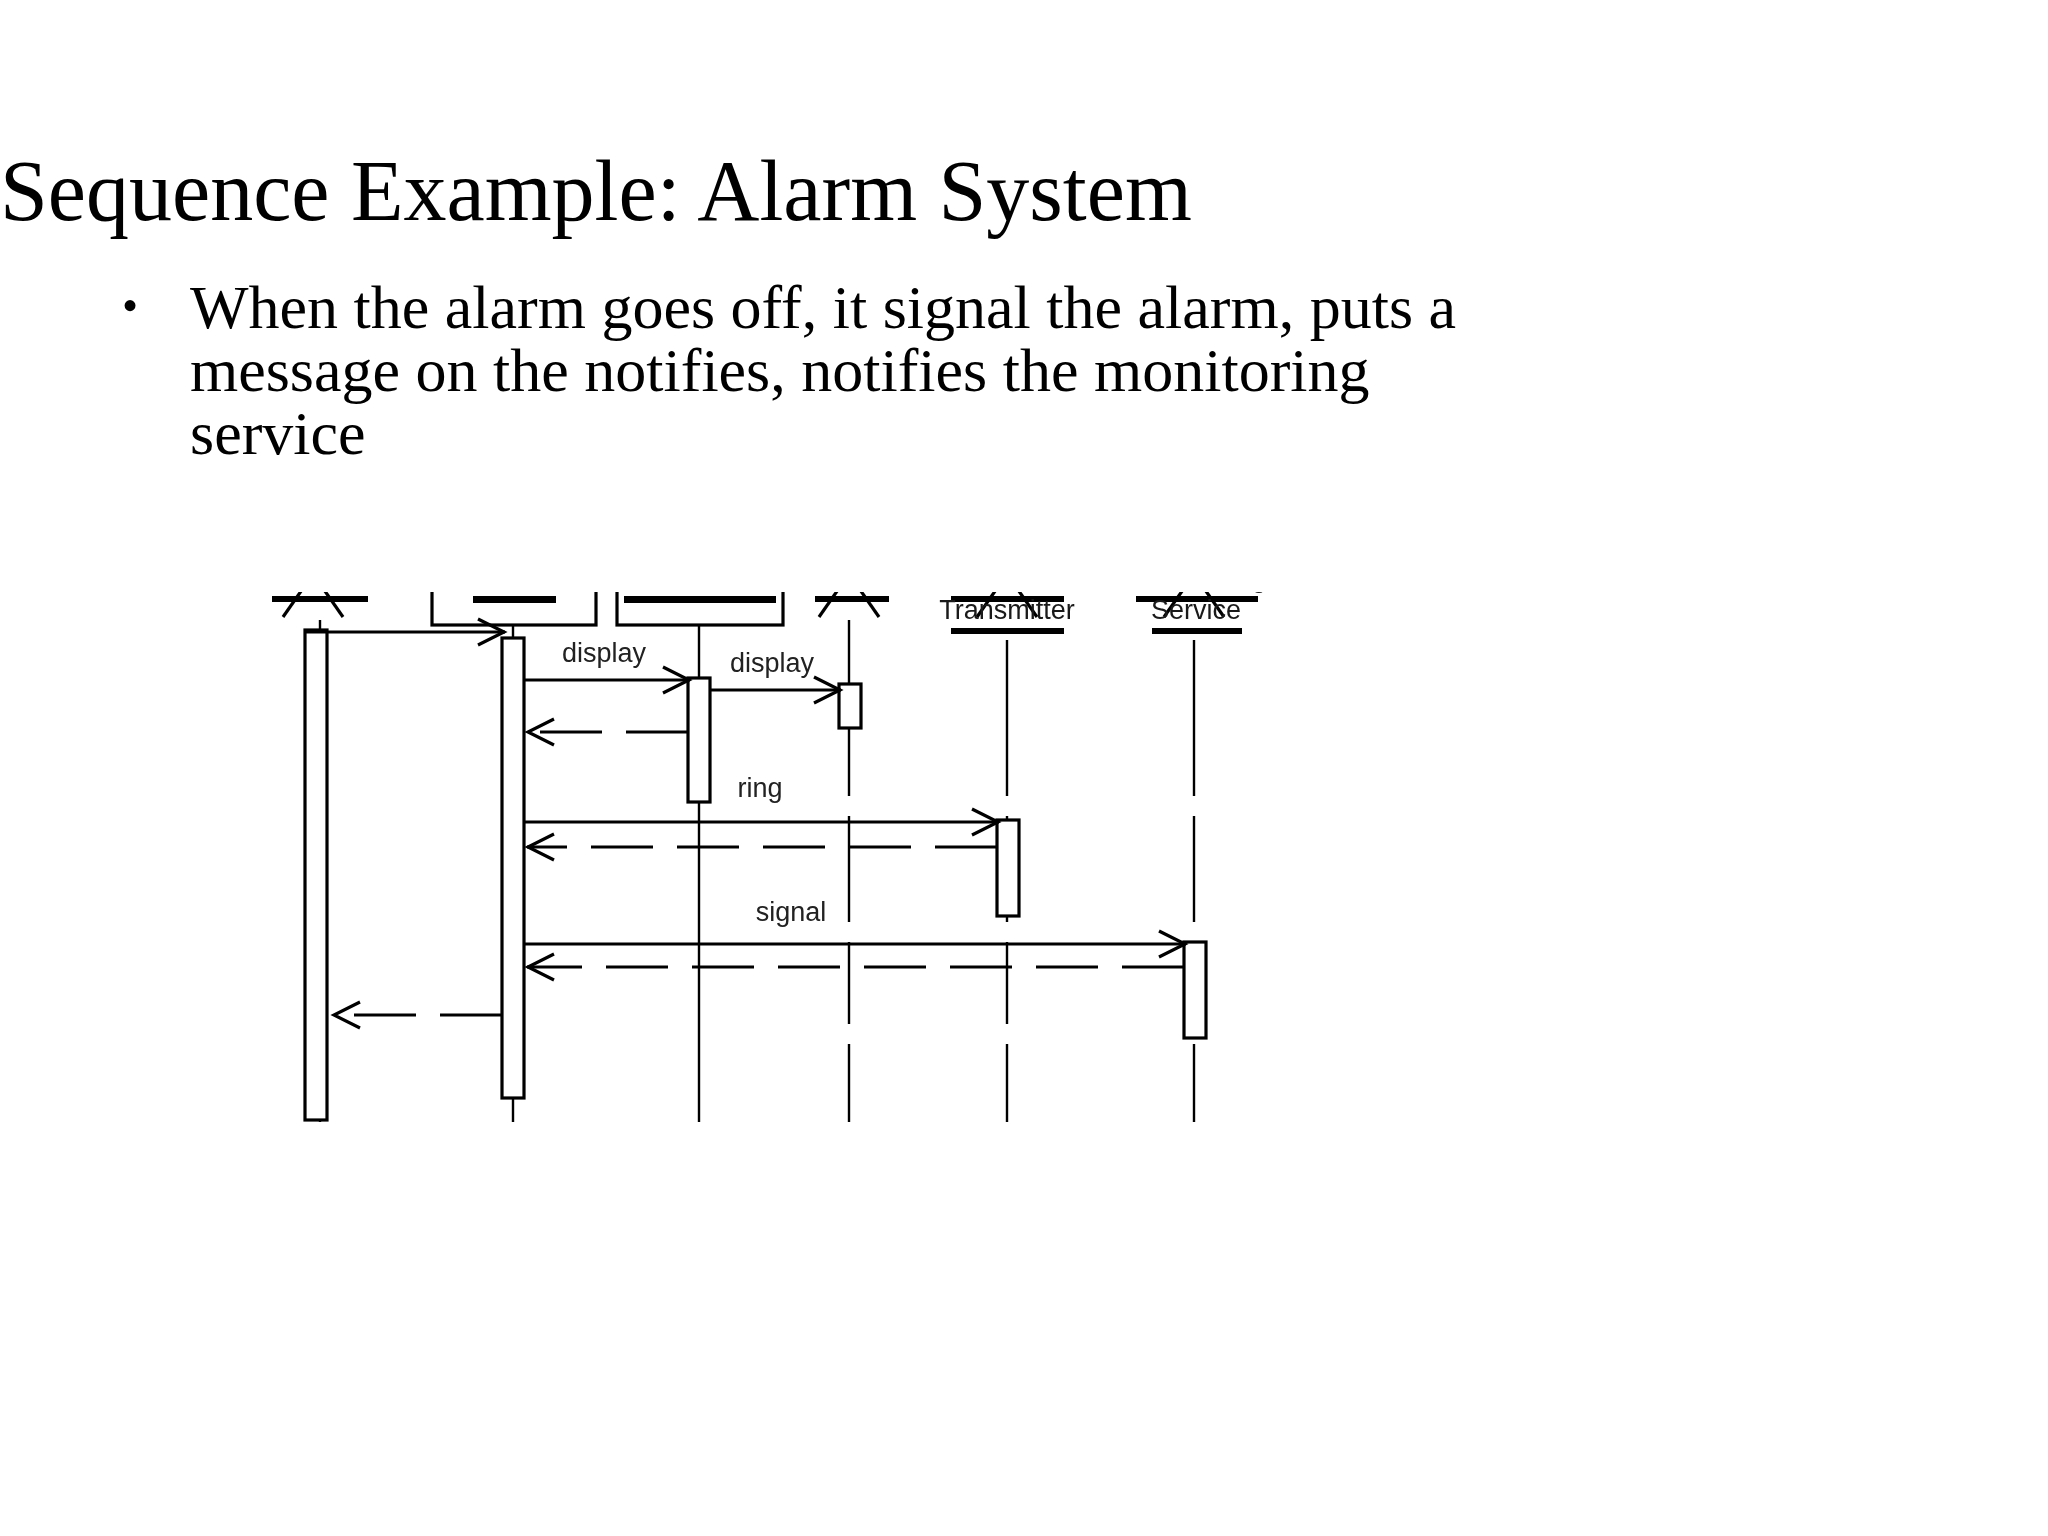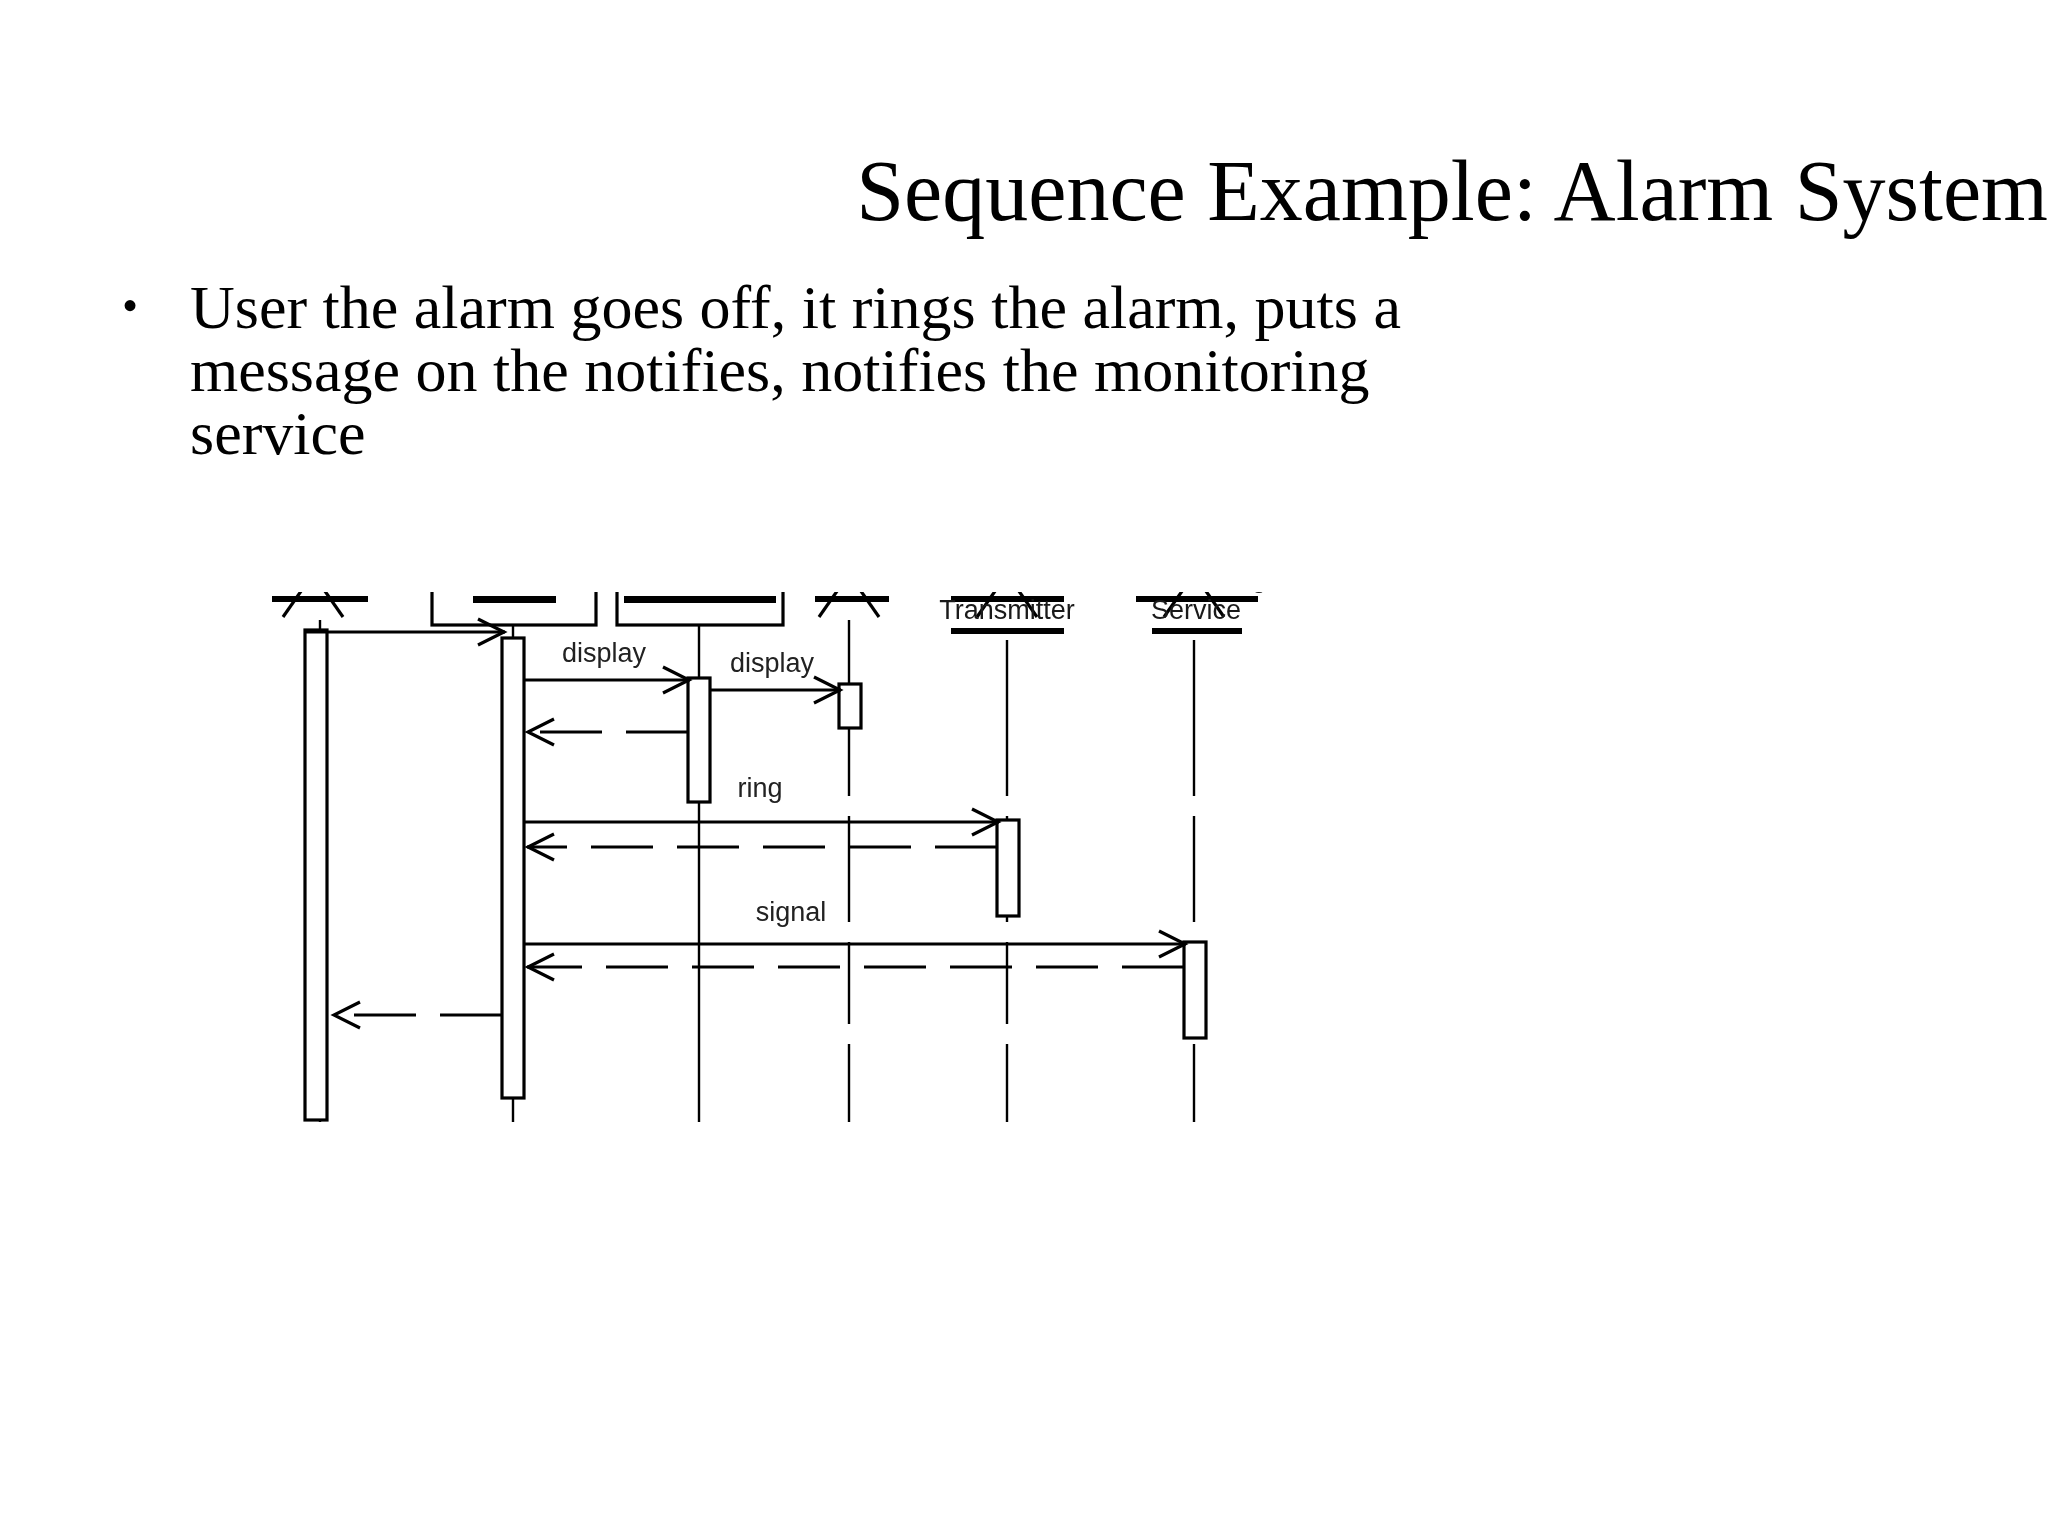--- a/index.html
+++ b/index.html
@@ -13,21 +13,21 @@
     height: 1536px;
     background: #ffffff;
     overflow: hidden;
     font-family: "Liberation Serif", serif;
   }
   #slide-title {
     position: absolute;
     top: 88px;
     left: 0;
     width: 2048px;
-    text-align: right;
+    text-align: left;
     font-family: "Liberation Serif", serif;
     font-size: 86px;
     line-height: 1.05;
     color: #000000;
     font-weight: normal;
     letter-spacing: 0px;
   }
   #bullet-block {
     position: absolute;
     top: 276px;
@@ -94,21 +94,21 @@
 <body>
 
 <div id="slide">
 
   <h1 id="slide-title">Sequence Example: Alarm System</h1>
 
   <div id="bullet-block">
     <div class="bullet-row">
       <div class="bullet-mark">•</div>
       <div class="bullet-lines">
-        <div class="bullet-line">User the alarm goes off, it rings the alarm, puts a</div>
+        <div class="bullet-line">When the alarm goes off, it signal the alarm, puts a</div>
         <div class="bullet-line">message on the notifies, notifies the monitoring</div>
         <div class="bullet-line">service</div>
       </div>
     </div>
   </div>
 
   <div id="diagram-wrap">
     <svg id="seq" viewBox="0 0 2048 944" xmlns="http://www.w3.org/2000/svg">
 
       <g>

